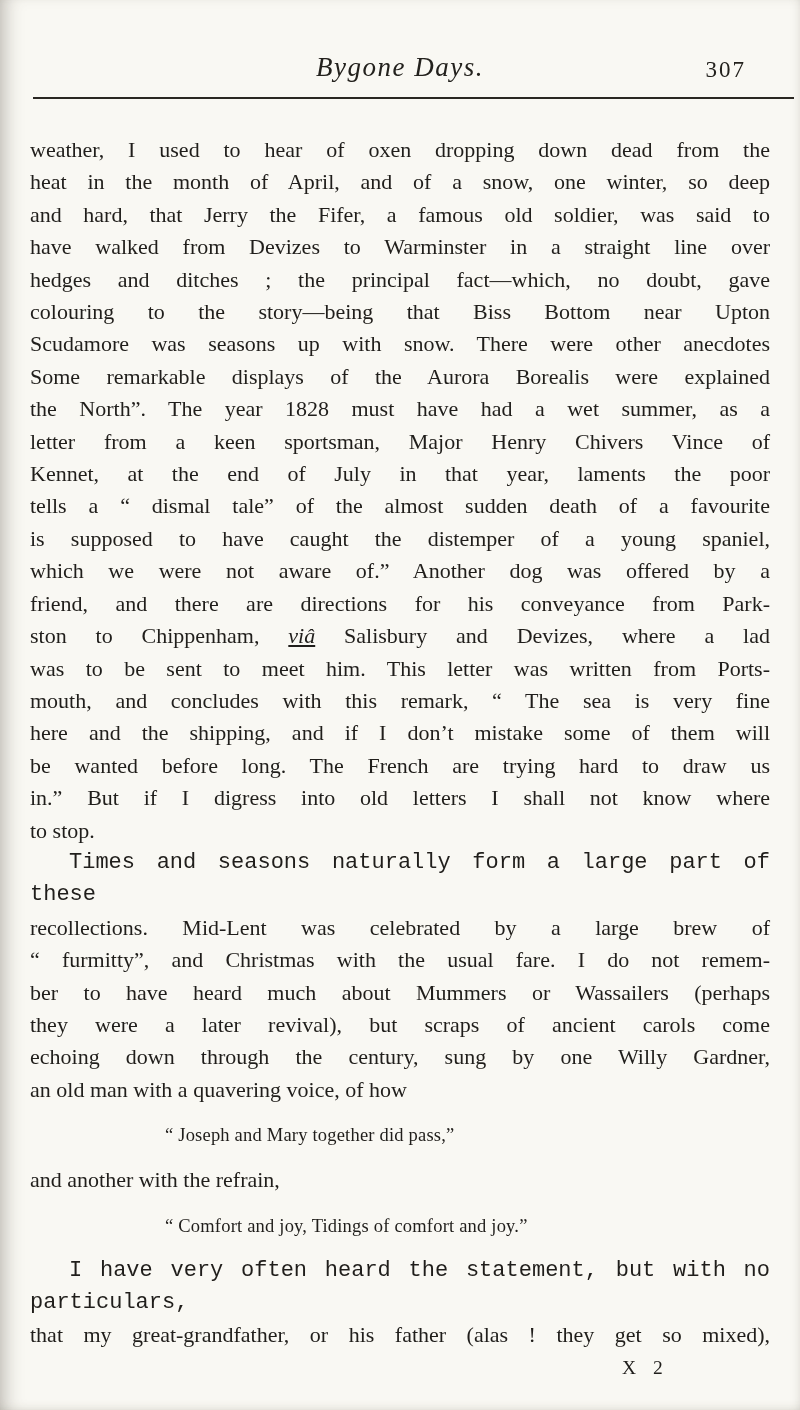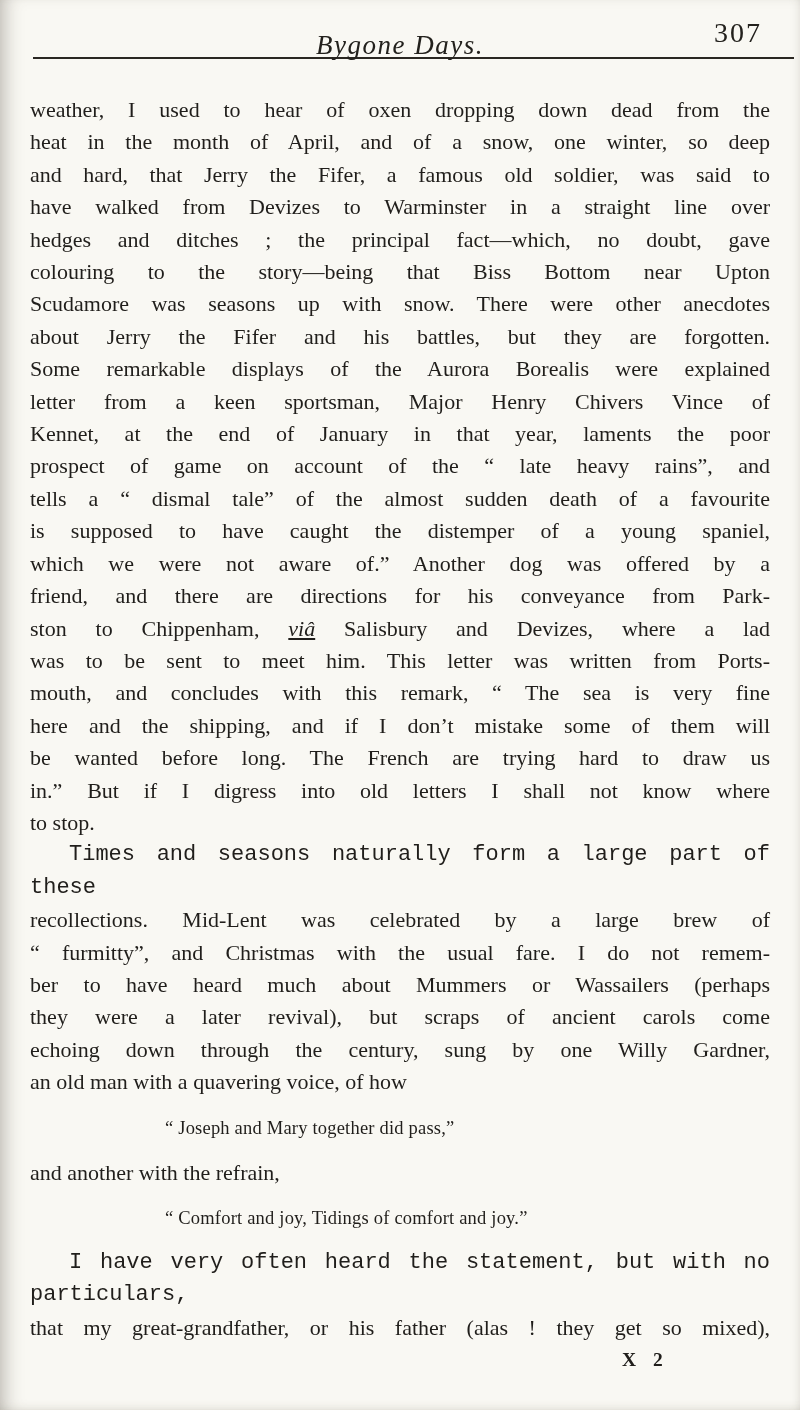--- a/index.html
+++ b/index.html
@@ -11,33 +11,34 @@
     position: relative;
     overflow: hidden;
     box-shadow: inset 16px 0 20px -13px rgba(70,64,52,.38),
                 inset -7px 0 12px -9px rgba(70,64,52,.22),
                 inset 0 -8px 14px -11px rgba(70,64,52,.18);
   }
   .running-head {
     position: relative;
     height: 57px;
     box-sizing: border-box;
-    padding-top: 30px;
+    padding-top: 12px;
+    margin-top: 40px;
   }
   .head-title {
     text-align: center;
     font-style: italic;
     font-size: 27px;
     letter-spacing: 1.5px;
     color: #23211d;
   }
   .head-page {
     position: absolute;
-    top: 17px; right: 38px;
-    font-size: 28px;
+    top: 17px; right: 54px;
+    font-size: 23px;
     letter-spacing: 2px;
     color: #23211d;
   }
   .head-rule {
     border-bottom: 2.5px solid #2a2722;
     margin: 0 6px 0 33px;
     height: 0;
   }
   .page-body { margin: 35px 30px 0 30px; }
   .para { margin: 0; }
@@ -57,21 +58,21 @@
     font-size: 18.5px;
     line-height: 22px;
     text-align: center;
     text-align-last: left;
     letter-spacing: 0.2px;
   }
   .signature {
     margin: 5px 0 0 0;
     padding-left: 622px;
     font-size: 19.5px;
-    font-weight: 700;
+    font-weight: 400;
     letter-spacing: 3px;
     word-spacing: 6px;
   }
   i { font-style: italic; text-decoration: underline; }
 </style>
 </head>
 <body>
 
 <div class="running-head">
   <div class="head-title">Bygone Days.</div>
@@ -81,25 +82,24 @@
 
 <div class="page-body">
     <div class="para para-body">
       <div class="line">weather, I used to hear of oxen dropping down dead from the</div>
       <div class="line">heat in the month of April, and of a snow, one winter, so deep</div>
       <div class="line">and hard, that Jerry the Fifer, a famous old soldier, was said to</div>
       <div class="line">have walked from Devizes to Warminster in a straight line over</div>
       <div class="line">hedges and ditches ; the principal fact—which, no doubt, gave</div>
       <div class="line">colouring to the story—being that Biss Bottom near Upton</div>
       <div class="line">Scudamore was seasons up with snow.  There were other anecdotes</div>
-      <div class="line">about Jerry the Fifer and his battles, but they are forgotten.</div>
       <div class="line">Some remarkable displays of the Aurora Borealis were explained</div>
+      <div class="line">the North”.  The year 1828 must have had a wet summer, as a</div>
       <div class="line">letter from a keen sportsman, Major Henry Chivers Vince of</div>
-      <div class="line">Kennet, at the end of January in that year, laments the poor</div>
-      <div class="line">prospect of game on account of the “ late heavy rains”, and</div>
+      <div class="line">Kennet, at the end of July in that year, laments the poor</div>
       <div class="line">tells a “ dismal tale” of the almost sudden death of a favourite</div>
       <div class="line">is supposed to have caught the distemper of a young spaniel,</div>
       <div class="line">which we were not aware of.”  Another dog was offered by a</div>
       <div class="line">friend, and there are directions for his conveyance from Park-</div>
       <div class="line">ston to Chippenham, <i>viâ</i> Salisbury and Devizes, where a lad</div>
       <div class="line">was to be sent to meet him.  This letter was written from Ports-</div>
       <div class="line">mouth, and concludes with this remark, “ The sea is very fine</div>
       <div class="line">here and the shipping, and if I don’t mistake some of them will</div>
       <div class="line">be wanted before long.  The French are trying hard to draw us</div>
       <div class="line">in.”  But if I digress into old letters I shall not know where</div>

